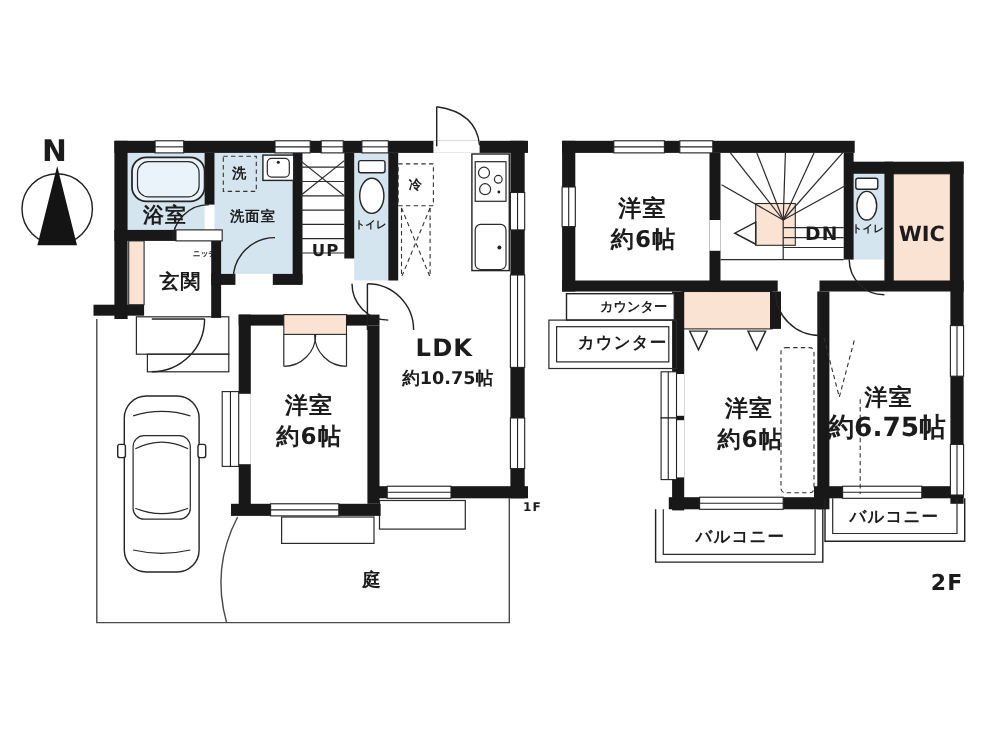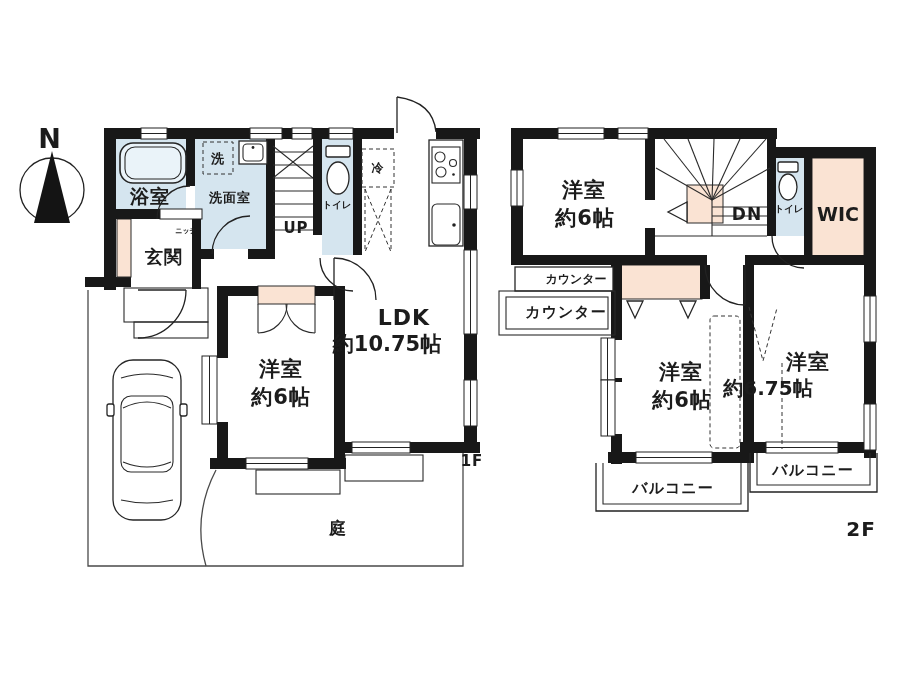--- a/index.html
+++ b/index.html
@@ -288,31 +288,31 @@
 <div class="lbl" style="left:218px;top:158px;font-size:13px">洗</div>
 <div class="lbl" style="left:230px;top:197px;font-size:13px">洗面室</div>
 <div class="lbl" style="left:296px;top:228px;font-size:15px">UP</div>
 <div class="lbl" style="left:337px;top:205px;font-size:9.5px;letter-spacing:0">トイレ</div>
 <div class="lbl" style="left:186px;top:231px;font-size:7px;letter-spacing:0">ニッチ</div>
 <div class="lbl" style="left:164px;top:257px;font-size:18px">玄関</div>
 <div class="lbl" style="left:378px;top:168px;font-size:12px">冷</div>
 <div class="lbl" style="left:281px;top:369px;font-size:21px">洋室</div>
 <div class="lbl" style="left:281px;top:397px;font-size:21px">約6帖</div>
 <div class="lbl" style="left:404px;top:318px;font-size:22px">LDK</div>
-<div class="lbl" style="left:387px;top:344px;font-size:21px;letter-spacing:0">約10.75帖</div>
+<div class="lbl" style="left:407px;top:344px;font-size:16px;letter-spacing:0">約10.75帖</div>
 <div class="lbl" style="left:338px;top:528px;font-size:17px">庭</div>
-<div class="lbl" style="left:472px;top:461px;font-size:15px">1F</div>
+<div class="lbl" style="left:484px;top:461px;font-size:11px">1F</div>
 
 <div class="lbl" style="left:584px;top:190px;font-size:21px">洋室</div>
 <div class="lbl" style="left:585px;top:218px;font-size:21px">約6帖</div>
 <div class="lbl" style="left:747px;top:214px;font-size:17px">DN</div>
 <div class="lbl" style="left:789px;top:209px;font-size:9.5px;letter-spacing:0">トイレ</div>
 <div class="lbl" style="left:838px;top:214px;font-size:19px;letter-spacing:0">WIC</div>
 <div class="lbl" style="left:576px;top:279px;font-size:12px;letter-spacing:0">カウンター</div>
 <div class="lbl" style="left:566px;top:312px;font-size:15px">カウンター</div>
 <div class="lbl" style="left:681px;top:372px;font-size:21px">洋室</div>
 <div class="lbl" style="left:682px;top:400px;font-size:21px">約6帖</div>
 <div class="lbl" style="left:808px;top:362px;font-size:21px">洋室</div>
-<div class="lbl" style="left:768px;top:388px;font-size:20px;letter-spacing:0">約6.75帖</div>
+<div class="lbl" style="left:806px;top:388px;font-size:24px;letter-spacing:0">約6.75帖</div>
 <div class="lbl" style="left:673px;top:488px;font-size:15px">バルコニー</div>
 <div class="lbl" style="left:813px;top:470px;font-size:15px">バルコニー</div>
 <div class="lbl" style="left:861px;top:529px;font-size:20px">2F</div>
 </div>
 
 </body></html>

